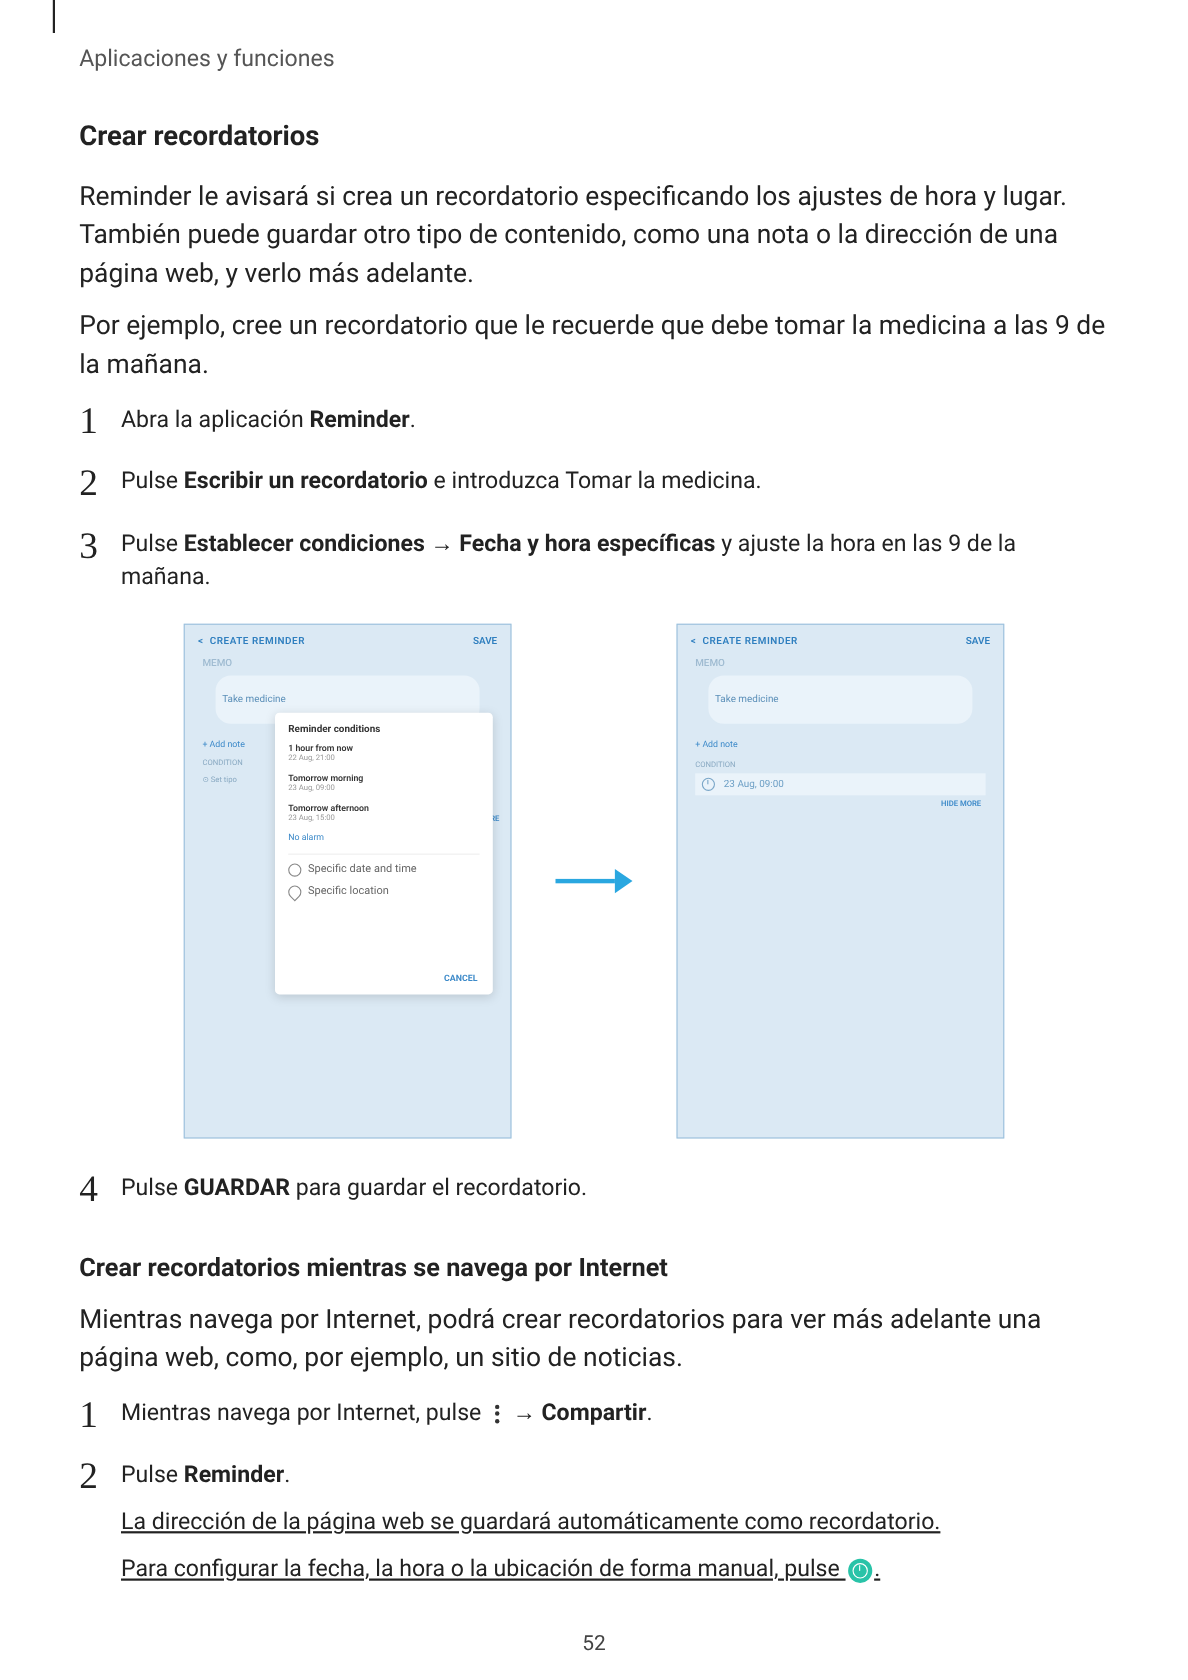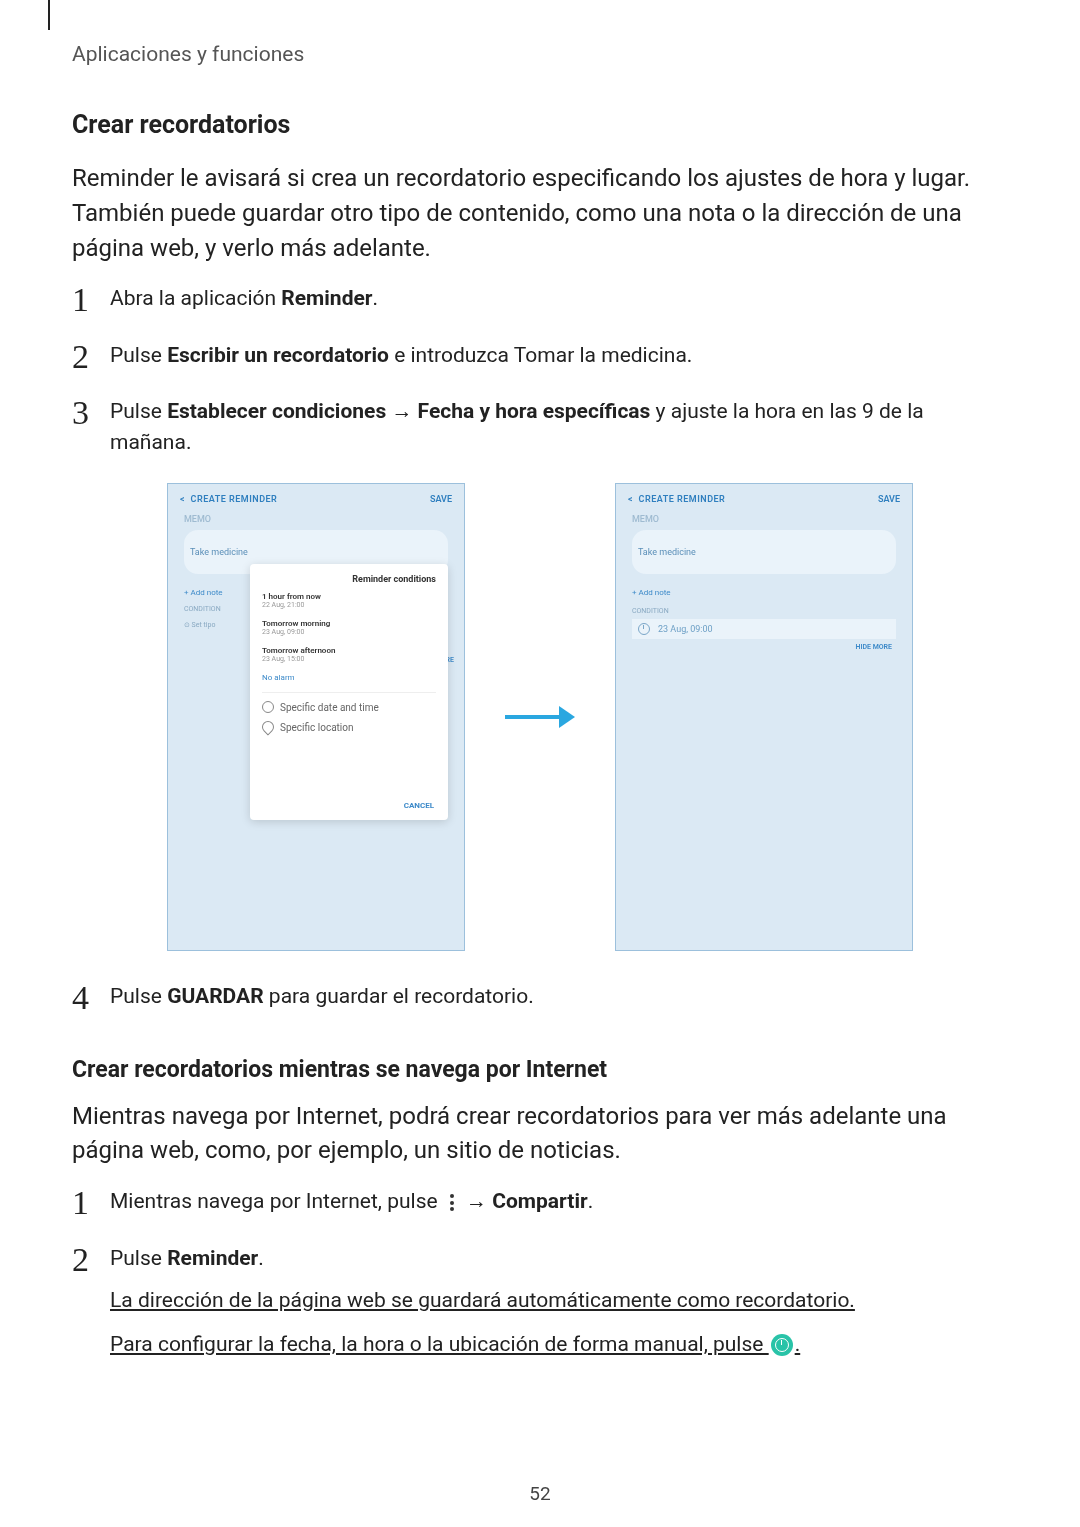--- a/index.html
+++ b/index.html
@@ -13,28 +13,28 @@
   ol.steps>li{position:relative;padding-left:38px;margin-bottom:26px;font-size:21px;line-height:1.45;}
   ol.steps>li .num{position:absolute;left:0;top:-8px;font-size:34px;font-weight:400;font-family:Georgia,serif;}
   b{font-weight:700;}
   .fig-row{display:flex;align-items:center;justify-content:center;gap:40px;margin:18px 0 30px 0;}
   .shot{width:296px;height:466px;background:#dbe9f4;border:1px solid #9cc0dc;position:relative;font-size:9px;color:#6ea0c6;overflow:hidden;}
   .shot-hdr{display:flex;justify-content:space-between;padding:10px 12px 6px 12px;}
   .shot-hdr .lt{color:#2f7fbf;font-weight:600;text-transform:uppercase;letter-spacing:0.5px;}
   .shot-hdr .rt{color:#2f7fbf;font-weight:600;}
   .shot .pad{padding:4px 16px;}
   .shot .title-line{font-weight:500;color:#9fbbd1;}
-  .shot .input-line{background:#eaf3fa;height:44px;margin:6px 0;display:flex;align-items:center;padding:0 6px;color:#5b8fb8;border-radius:14px;}
+  .shot .input-line{background:#eaf3fa;height:44px;margin:6px 12px;display:flex;align-items:center;padding:0 6px;color:#5b8fb8;border-radius:14px;}
   .shot .small-link{color:#3d8ac9;font-size:8px;}
   .shot .setcond{display:flex;margin-top:8px;}
   .shot .setcond .left-col{width:64px;font-size:7px;color:#89a9c2;}
   .shot .setcond .left-col div{margin-bottom:8px;}
   .shot .hide-more{position:absolute;right:10px;top:172px;color:#3d8ac9;font-size:7px;font-weight:600;text-transform:uppercase;}
   .popup{position:absolute;left:82px;top:80px;width:198px;height:256px;background:#fff;border-radius:4px;box-shadow:0 2px 10px rgba(0,0,0,0.15);padding:10px 12px;box-sizing:border-box;}
-  .popup .ptitle{font-weight:700;color:#333;font-size:9px;margin-bottom:8px;text-align:right;}
+  .popup .ptitle{font-weight:700;color:#333;font-size:9px;margin-bottom:8px;}
   .popup .item{margin-bottom:10px;}
   .popup .item .it{color:#333;font-size:8px;font-weight:600;}
   .popup .item .sub{color:#999;font-size:7px;}
   .popup .noalarm{color:#3d8ac9;font-size:8px;margin:10px 0;}
   .popup hr{border:none;border-top:1px solid #eee;margin:8px 0;}
   .popup .row{display:flex;align-items:center;gap:6px;margin-bottom:8px;color:#666;font-size:10px;}
   .popup .row .ic{width:10px;height:10px;border:1px solid #888;border-radius:50%;}
   .popup .row .ic.pin{border-radius:50% 50% 50% 0;transform:rotate(-45deg);}
   .popup .cancel{position:absolute;right:14px;bottom:10px;color:#3d8ac9;font-weight:700;font-size:8px;text-transform:uppercase;}
   .shot2 .cond-row{display:flex;gap:8px;align-items:center;background:#eaf3fa;padding:4px 6px;margin:4px 0;}
@@ -54,20 +54,21 @@
   .pgnum{position:absolute;left:0;right:0;bottom:22px;text-align:center;font-size:19px;color:#444;}
 </style>
 </head>
 <body>
 <div class="page">
   <div class="vline"></div>
   <div class="section-label">Aplicaciones y funciones</div>
 
   <h2 class="h2">Crear recordatorios</h2>
   <p class="body">Reminder le avisará si crea un recordatorio especificando los ajustes de hora y lugar. También puede guardar otro tipo de contenido, como una nota o la dirección de una página web, y verlo más adelante.</p>
+  <p class="body">Por ejemplo, cree un recordatorio que le recuerde que debe tomar la medicina a las 9 de la mañana.</p>
 
   <ol class="steps">
     <li>
       <span class="num">1</span>
       <span><span>Abra la aplicación</span> <b>Reminder</b><span>.</span></span>
     </li>
     <li>
       <span class="num">2</span>
       <span><span>Pulse</span> <b>Escribir un recordatorio</b> <span>e introduzca Tomar la medicina.</span></span>
     </li>

